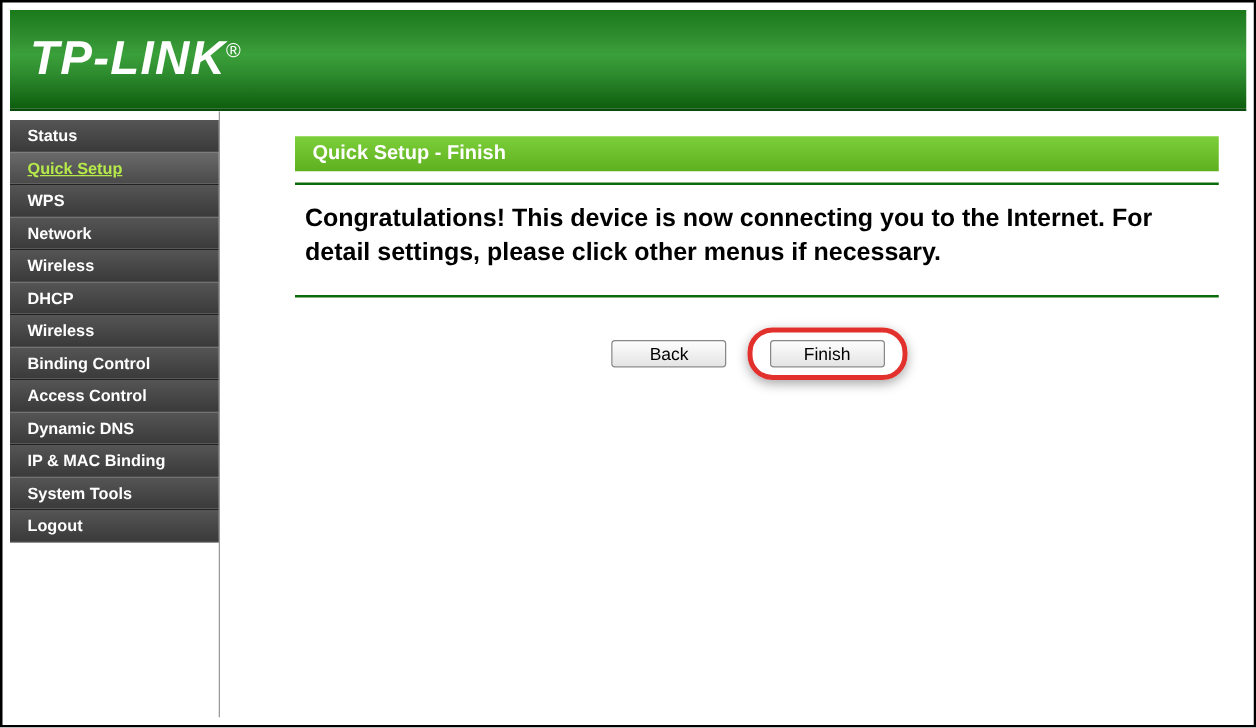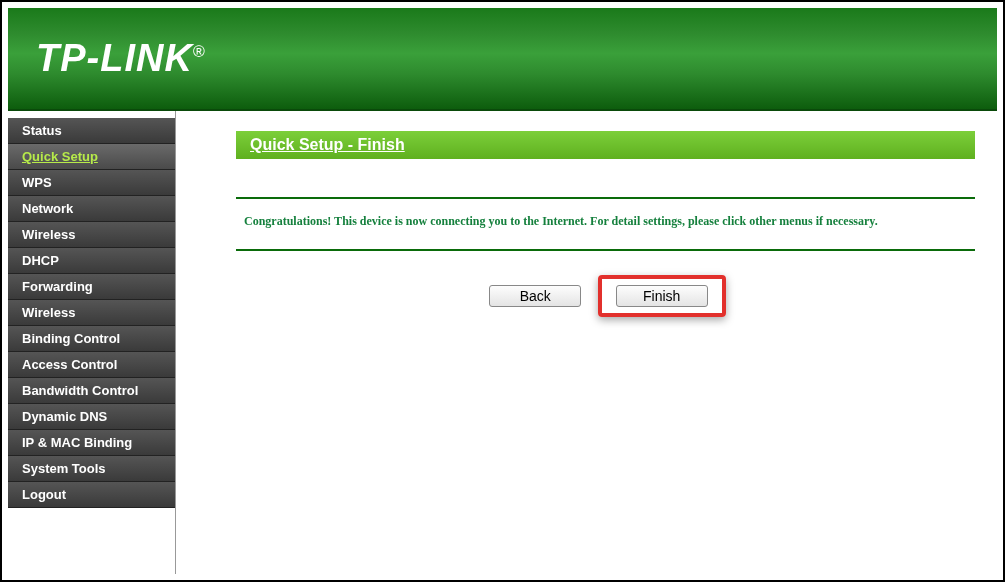--- a/index.html
+++ b/index.html
@@ -17,25 +17,25 @@
       background: #fff;
       padding: 6px;
     }
     .inner {
       width: 100%;
       height: 100%;
       display: flex;
       flex-direction: column;
     }
     .header {
-      height: 103px;
+      height: 81px;
       background: linear-gradient(to bottom, #1a7a1a 0%, #2e8b2e 25%, #3aa03a 45%, #2e8b2e 65%, #0d5d0d 100%);
       display: flex;
       align-items: center;
-      padding-left: 28px;
+      padding-left: 16px;
       border-bottom: 2px solid #0a4a0a;
     }
     .logo {
       color: #fff;
       font-size: 38px;
       font-weight: 900;
       letter-spacing: 1px;
       font-style: italic;
       font-family: Arial, Helvetica, sans-serif;
     }
@@ -78,35 +78,33 @@
       padding: 20px 22px 20px 60px;
       background: #fff;
     }
     .page-title {
       background: #6ec02a;
       background: linear-gradient(to bottom, #7ccf3a 0%, #5fb01f 100%);
       color: #fff;
       font-size: 16px;
       font-weight: bold;
       padding: 5px 14px;
-      margin-bottom: 38px;
-      text-decoration: underline;
+      margin-bottom: 9px;
     }
     .rule {
       border: none;
       border-top: 2px solid #0a6b0a;
       margin: 0 0 14px 0;
     }
     .message {
-      font-size: 12px;
+      font-size: 20px;
       font-weight: bold;
-      color: #15803d;
+      color: #000000;
       line-height: 1.35;
       margin: 0 0 20px 8px;
-      font-family: Liberation Serif, serif;
     }
     .button-row {
       text-align: center;
       padding: 10px 0 0 0;
       margin-top: 4px;
     }
     .btn {
       display: inline-block;
       min-width: 92px;
       padding: 2px 14px;
@@ -116,21 +114,21 @@
       border: 1px solid #888;
       border-radius: 3px;
       cursor: pointer;
       color: #000;
       margin: 0 4px;
       text-align: center;
     }
     .finish-wrap {
       display: inline-block;
       border: 4px solid #e2302c;
-      border-radius: 4px;
+      border-radius: 20px;
       padding: 6px 10px;
       box-shadow: 0 3px 9px rgba(0,0,0,0.35);
       margin-left: 8px;
     }
   </style>
 </head>
 <body>
 
 <div class="frame">
   <div class="inner">
@@ -143,25 +141,23 @@
 
     <div class="body">
 
       <div class="sidebar" id="sidebar">
           <a class="sidebar-item"><span>Status</span></a>
           <a class="sidebar-item active"><span>Quick Setup</span></a>
           <a class="sidebar-item"><span>WPS</span></a>
           <a class="sidebar-item"><span>Network</span></a>
           <a class="sidebar-item"><span>Wireless</span></a>
           <a class="sidebar-item"><span>DHCP</span></a>
-          <a class="sidebar-item"><span>Forwarding</span></a>
           <a class="sidebar-item"><span>Wireless</span></a>
           <a class="sidebar-item"><span>Binding Control</span></a>
           <a class="sidebar-item"><span>Access Control</span></a>
-          <a class="sidebar-item"><span>Bandwidth Control</span></a>
           <a class="sidebar-item"><span>Dynamic DNS</span></a>
           <a class="sidebar-item"><span>IP &amp; MAC Binding</span></a>
           <a class="sidebar-item"><span>System Tools</span></a>
           <a class="sidebar-item"><span>Logout</span></a>
         </div>
 
       <div class="content">
         <div class="page-title">Quick Setup - Finish</div>
         <hr class="rule">
         <div class="message">Congratulations! This device is now connecting you to the Internet. For detail settings, please click other menus if necessary.</div>

